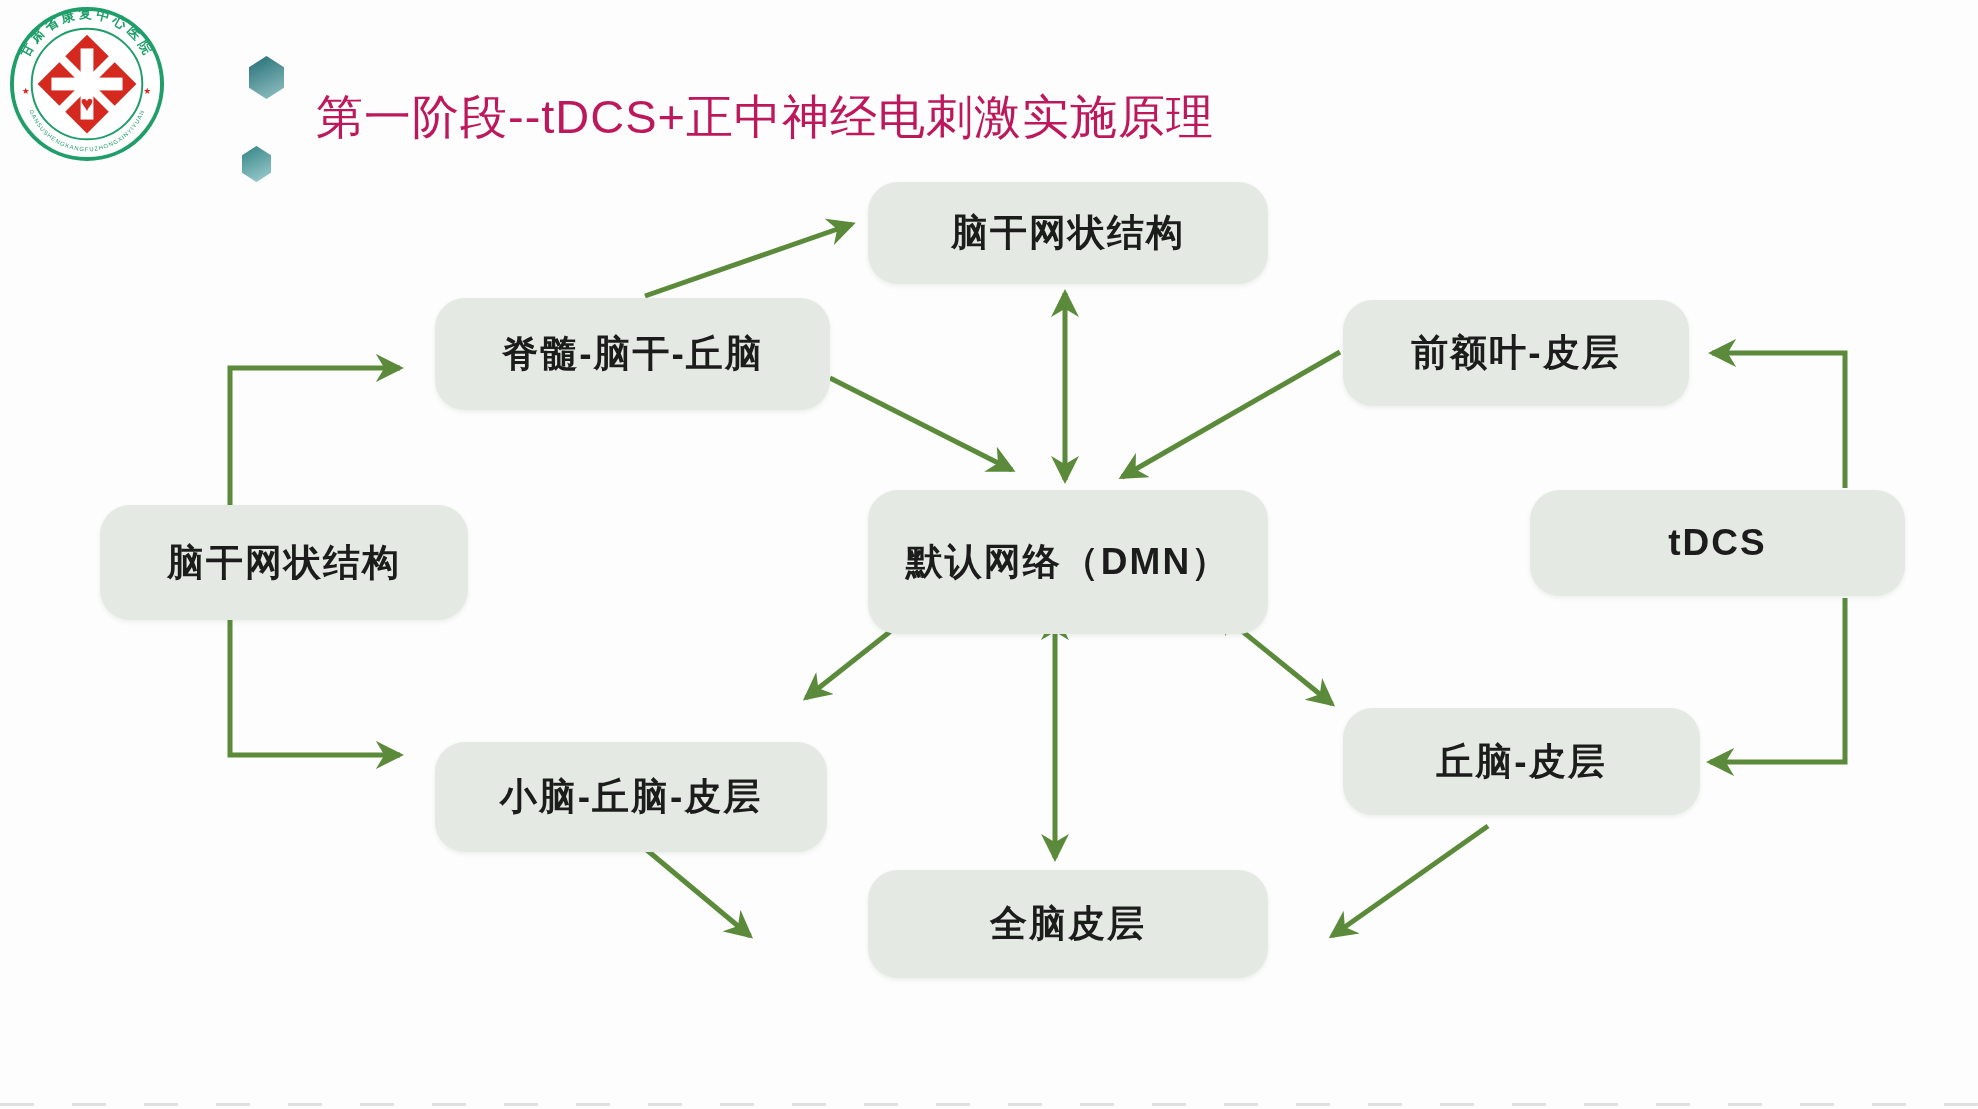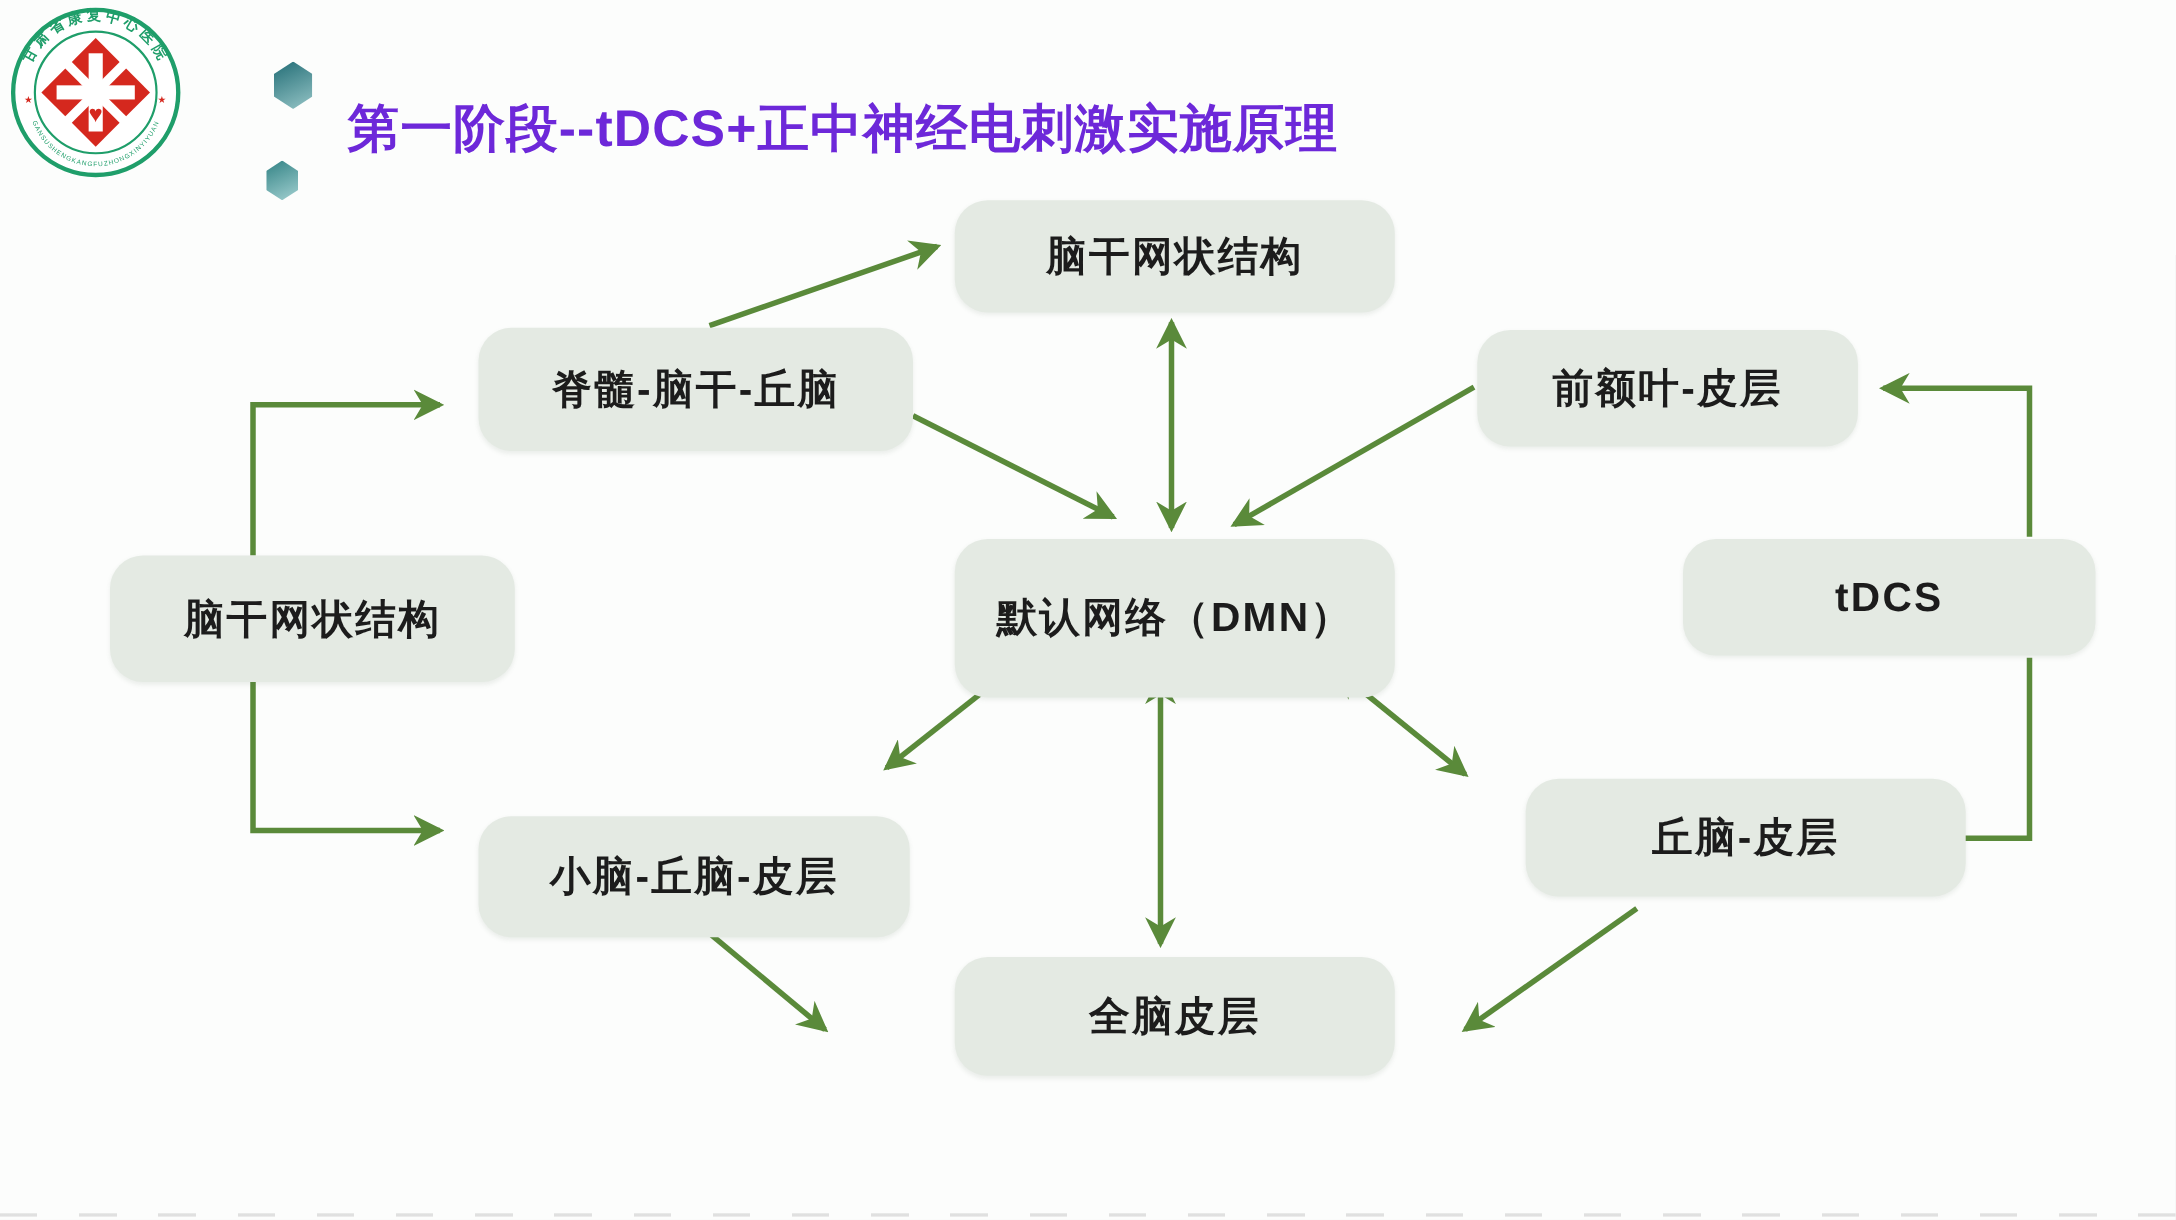--- a/index.html
+++ b/index.html
@@ -3,21 +3,21 @@
 <meta charset="utf-8">
 <style>
   html,body{margin:0;padding:0;background:#e9e9e9;}
   .slide{
     position:relative;width:1978px;height:1109px;margin:0 auto;
     background:var(--bg,#fcfdfc);overflow:hidden;
     font-family:"Liberation Sans","DejaVu Sans",sans-serif;
   }
   .title{
     position:absolute;left:316px;top:86px;margin:0;
-    font-size:47px;font-weight:700;color:#6d28d9;letter-spacing:1px;
+    font-size:47px;font-weight:400;color:#be185d;letter-spacing:1px;
     white-space:nowrap;
   }
   .hex{position:absolute;clip-path:polygon(50% 0,100% 26%,100% 74%,50% 100%,0 74%,0 26%);}
   .hex-large{left:249px;top:56px;width:35px;height:43px;
     background:linear-gradient(155deg,#2e767e 10%,#8fc0c2 95%);}
   .hex-small{left:242px;top:146px;width:29px;height:36px;
     background:linear-gradient(155deg,#3d8a8c 10%,#9ccccd 95%);}
   .logo{position:absolute;left:8px;top:5px;}
   .diagram,.arrows-layer{position:absolute;left:0;top:0;width:1978px;height:1109px;}
   .node{
@@ -91,18 +91,18 @@
       <polyline points="1488,826 1332,936" marker-end="url(#ah)"></polyline>
     </svg>
   <div class="diagram">
       <div class="node" style="left: 868px; top: 182px; width: 400px; height: 102px;">脑干网状结构</div>
       <div class="node" style="left: 435px; top: 298px; width: 395px; height: 112px;">脊髓-脑干-丘脑</div>
       <div class="node" style="left: 100px; top: 505px; width: 368px; height: 115px;">脑干网状结构</div>
       <div class="node" style="left: 868px; top: 490px; width: 400px; height: 144px;">默认网络（DMN）</div>
       <div class="node" style="left: 1343px; top: 300px; width: 346px; height: 106px;">前额叶-皮层</div>
       <div class="node" style="left: 1530px; top: 490px; width: 375px; height: 106px;">tDCS</div>
       <div class="node" style="left: 435px; top: 707px; width: 392px; height: 110px; margin-top: 35px;">小脑-丘脑-皮层</div>
-      <div class="node" style="left: 1343px; top: 708px; width: 400px; height: 107px; margin-left: 44px;">丘脑-皮层</div>
+      <div class="node" style="left: 1343px; top: 708px; width: 357px; height: 107px;">丘脑-皮层</div>
       <div class="node" style="left: 868px; top: 870px; width: 400px; height: 108px;">全脑皮层</div>
     </div>
 
   <div class="bottom-artifact"></div>
 </div>
 
 </body></html>

